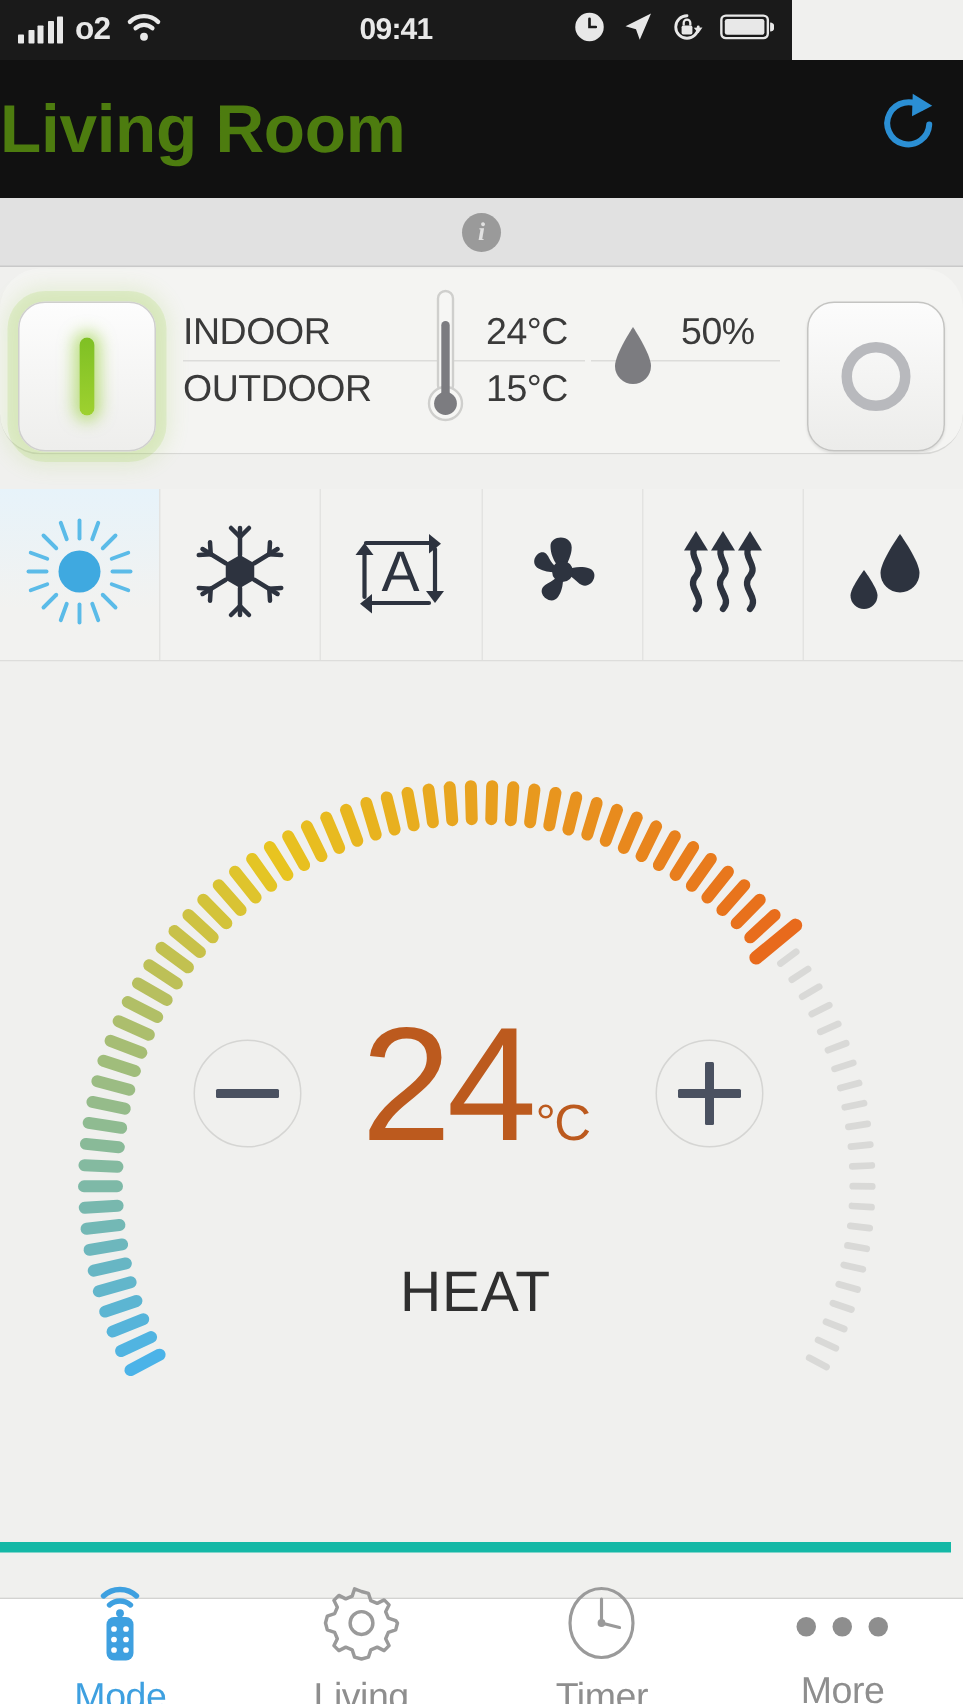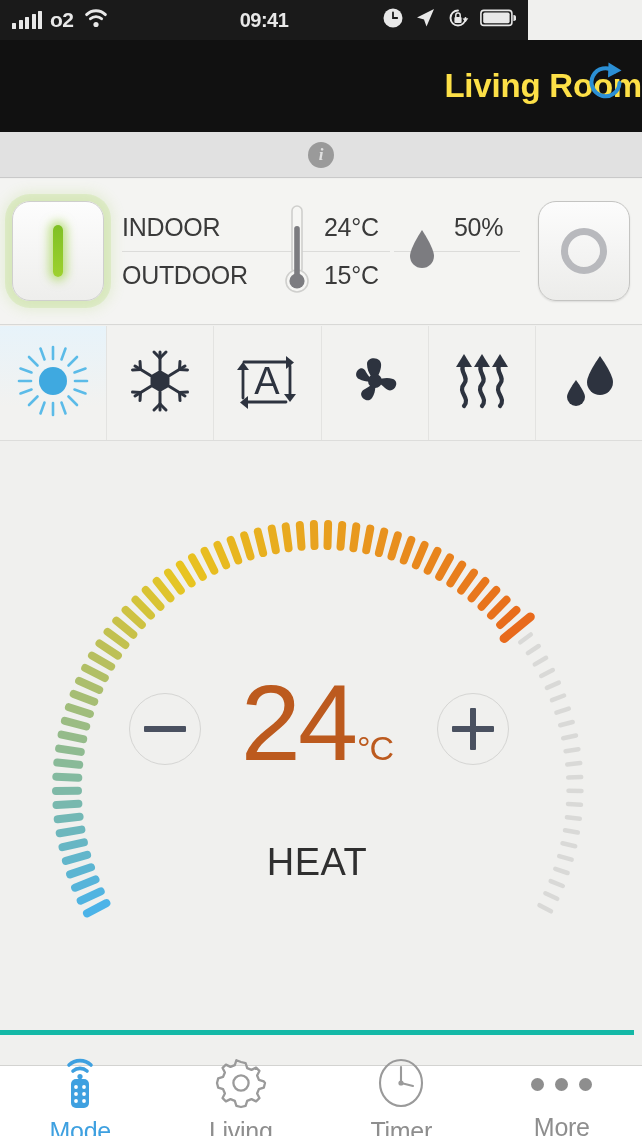--- a/index.html
+++ b/index.html
@@ -35,46 +35,46 @@
     position:absolute; top:40px; left:0; width:642px; height:92px;
     background:#111111;
     display:flex; align-items:center;
   }
   .nav-back {
     display:flex; align-items:center; gap:4px;
     position:absolute; left:12px; color:#2b8fd4;
   }
   .nav-back .lbl { font-size:33px; letter-spacing:-0.3px; }
   .nav-title {
-    position:absolute; left:0; right:0; text-align:right;
-    color:#fde047; font-size:33px; font-weight:bold; letter-spacing:-0.2px;
+    position:absolute; left:0; right:0; text-align:left;
+    color:#4d7c0f; font-size:45px; font-weight:bold; letter-spacing:-0.2px;
   }
   .nav-refresh { position:absolute; right:14px; }
 
   
   .updatebar {
     position:absolute; top:132px; left:0; width:642px; height:46px;
     background:#e1e1e1;
     display:flex; align-items:center; justify-content:center; gap:12px;
     border-bottom:1px solid #c9c9c9;
   }
   .info-dot {
     width:26px; height:26px; border-radius:50%; background:#9a9a9a;
     color:#e1e1e1; font-size:17px; font-weight:bold; font-style:italic;
     display:flex; align-items:center; justify-content:center;
     font-family:"Liberation Serif", serif;
   }
   .update-text { color:#8c8c8c; font-size:23px; }
 
   
   .infopanel {
-    position:absolute; top:179px; left:0; width:642px; height:146px;
+    position:absolute; top:179px; left:0; width:642px; height:124px;
     background:#f4f4f2;
     border-bottom:1px solid #d8d8d6;
-    display:flex; align-items:center;
+    display:flex; align-items:center;border-radius:27px;
   }
   .pwr-wrap { position:absolute; left:12px; top:22px; }
   .pwr-btn {
     width:92px; height:100px; border-radius:18px;
     background:linear-gradient(#fdfdfd,#eeeeec);
     border:1px solid #cfcfcd;
     display:flex; align-items:center; justify-content:center;
     box-shadow:0 0 0 7px rgba(150,205,60,.16), 0 0 14px 8px rgba(150,205,60,.18);
   }
   .pwr-bar {
@@ -120,21 +120,21 @@
   }
   .mode-cell:last-child { border-right:none; }
   .mode-cell.active {
     background:linear-gradient(#e7f3fa,#f2f2f0 70%);
   }
 
   
   .dialarea {
     position:absolute; top:441px; left:0; width:634px; height:594px;
     background:#f0f0ee;
-    border-bottom:5px solid #14b8a6;
+    border-bottom:7px solid #14b8a6;
     overflow:hidden;
   }
   .dial-svg { position:absolute; left:0; top:0; }
   .minus-btn, .plus-btn {
     position:absolute; width:72px; height:72px; border-radius:50%;
     border:1px solid #d5d5d3; background:transparent;
     display:flex; align-items:center; justify-content:center;
   }
   .minus-btn { left:129px; top:252px; }
   .plus-btn  { left:437px; top:252px; }

